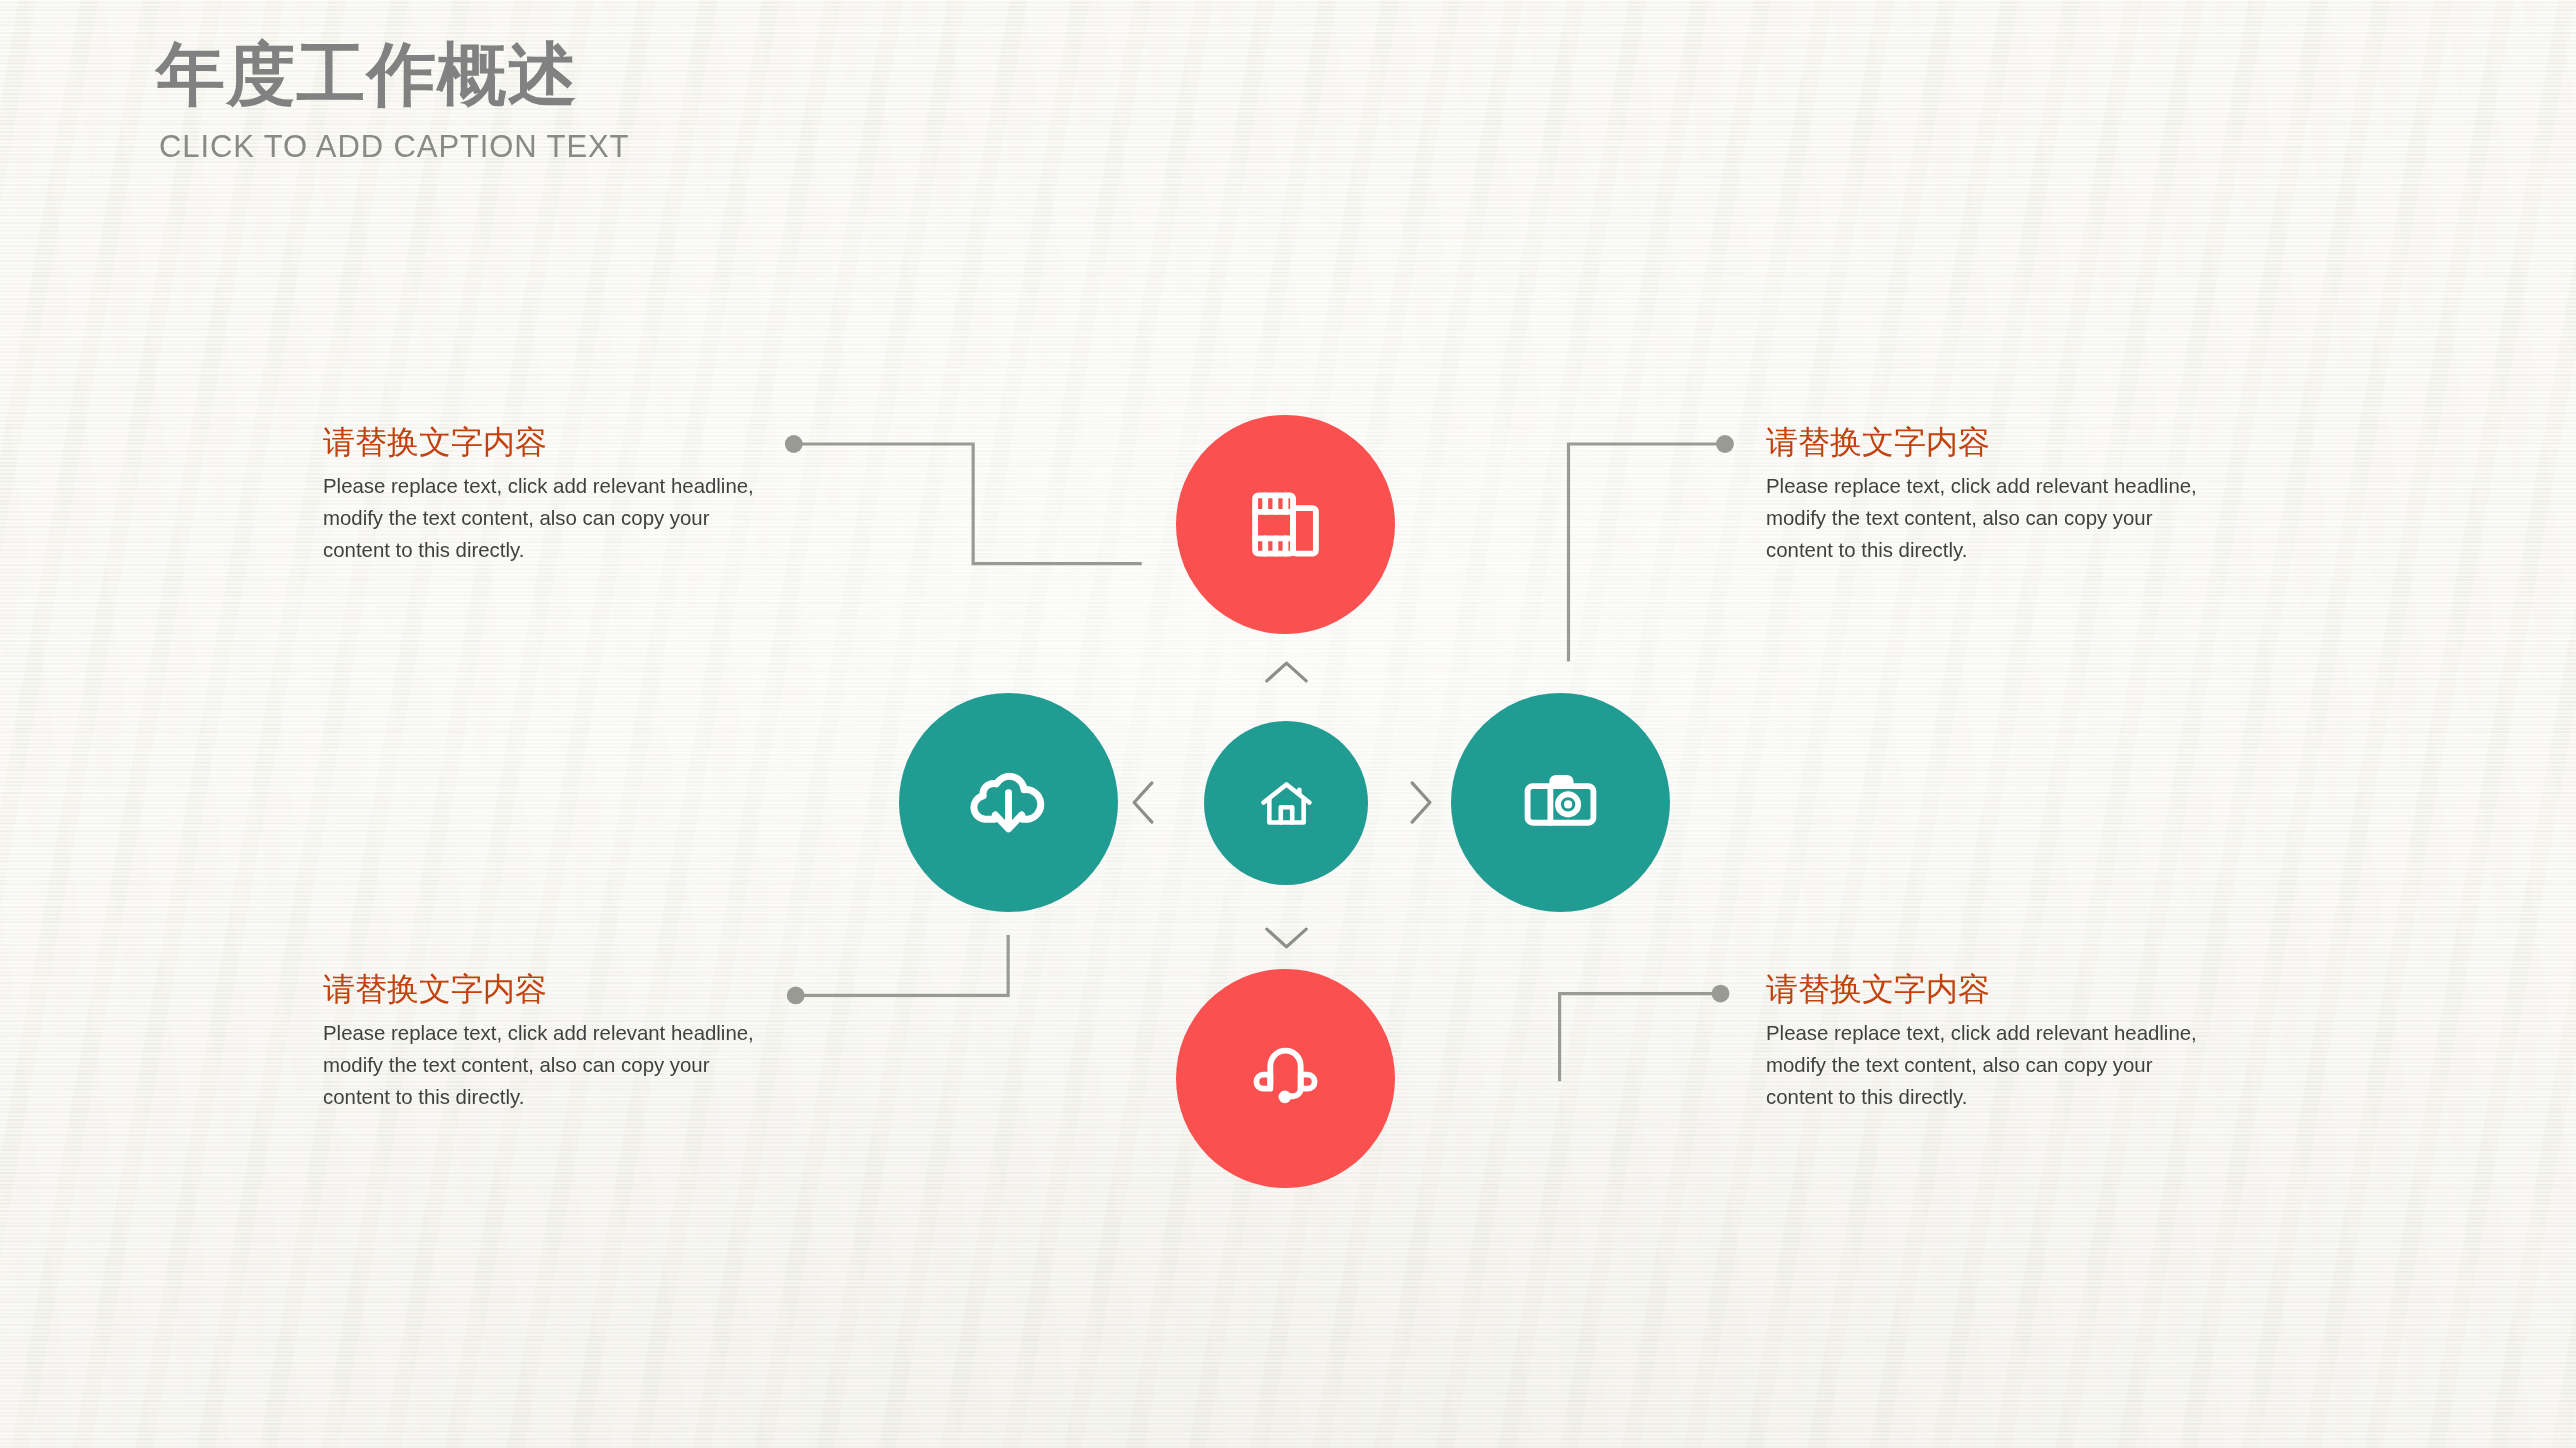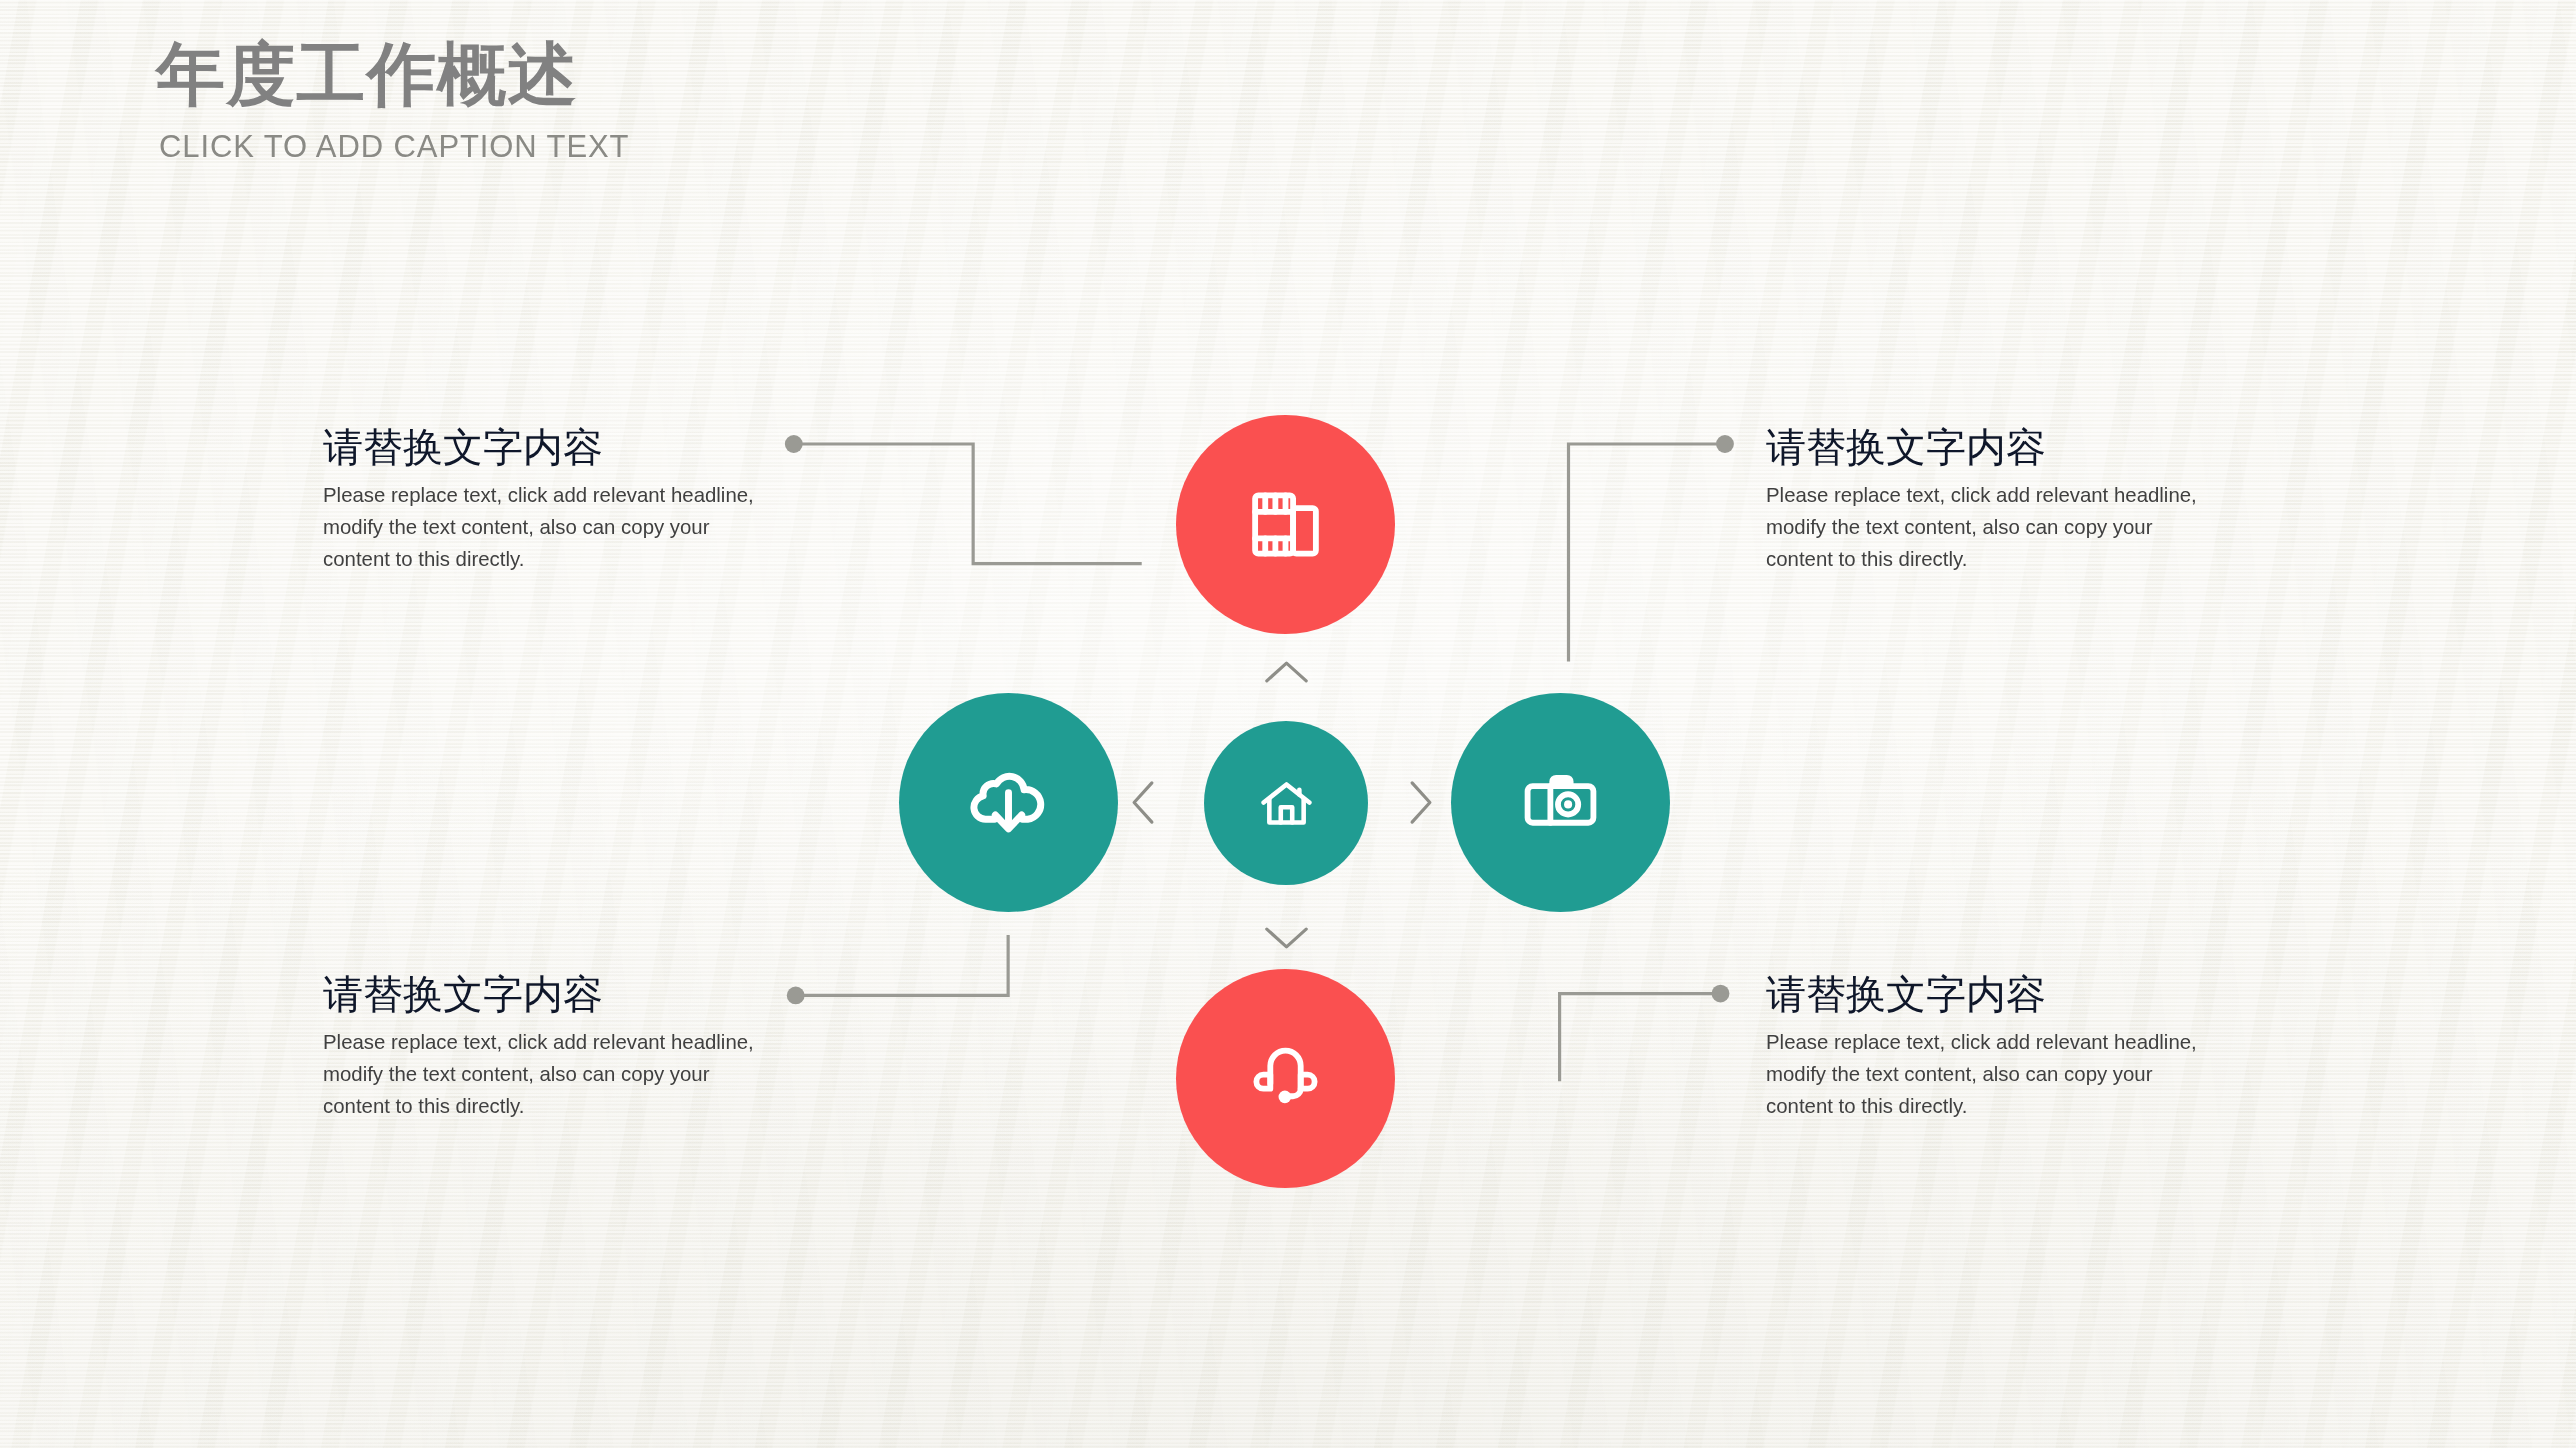--- a/index.html
+++ b/index.html
@@ -124,22 +124,22 @@
   }
   .chev-up    { left: 1263px; top: 658px; }
   .chev-down  { left: 1263px; top: 924px; }
   .chev-left  { left: 1129px; top: 779px; }
   .chev-right 
   { left: 1407px; top: 779px; }
 
   
   .tblock { position: absolute; z-index: 6; }
   .tblock .t-head {
-    font-size: 40px;
-    color: #0f172a;
+    font-size: 32px;
+    color: #c2410c;
     line-height: 1.15;
     white-space: nowrap;
     font-family: "DejaVu Sans", "Liberation Sans", sans-serif;
     font-weight: normal;
   }
   .tblock .t-body {
     font-size: 20.4px;
     color: #404040;
     line-height: 1.57;
     margin-top: 9px;

